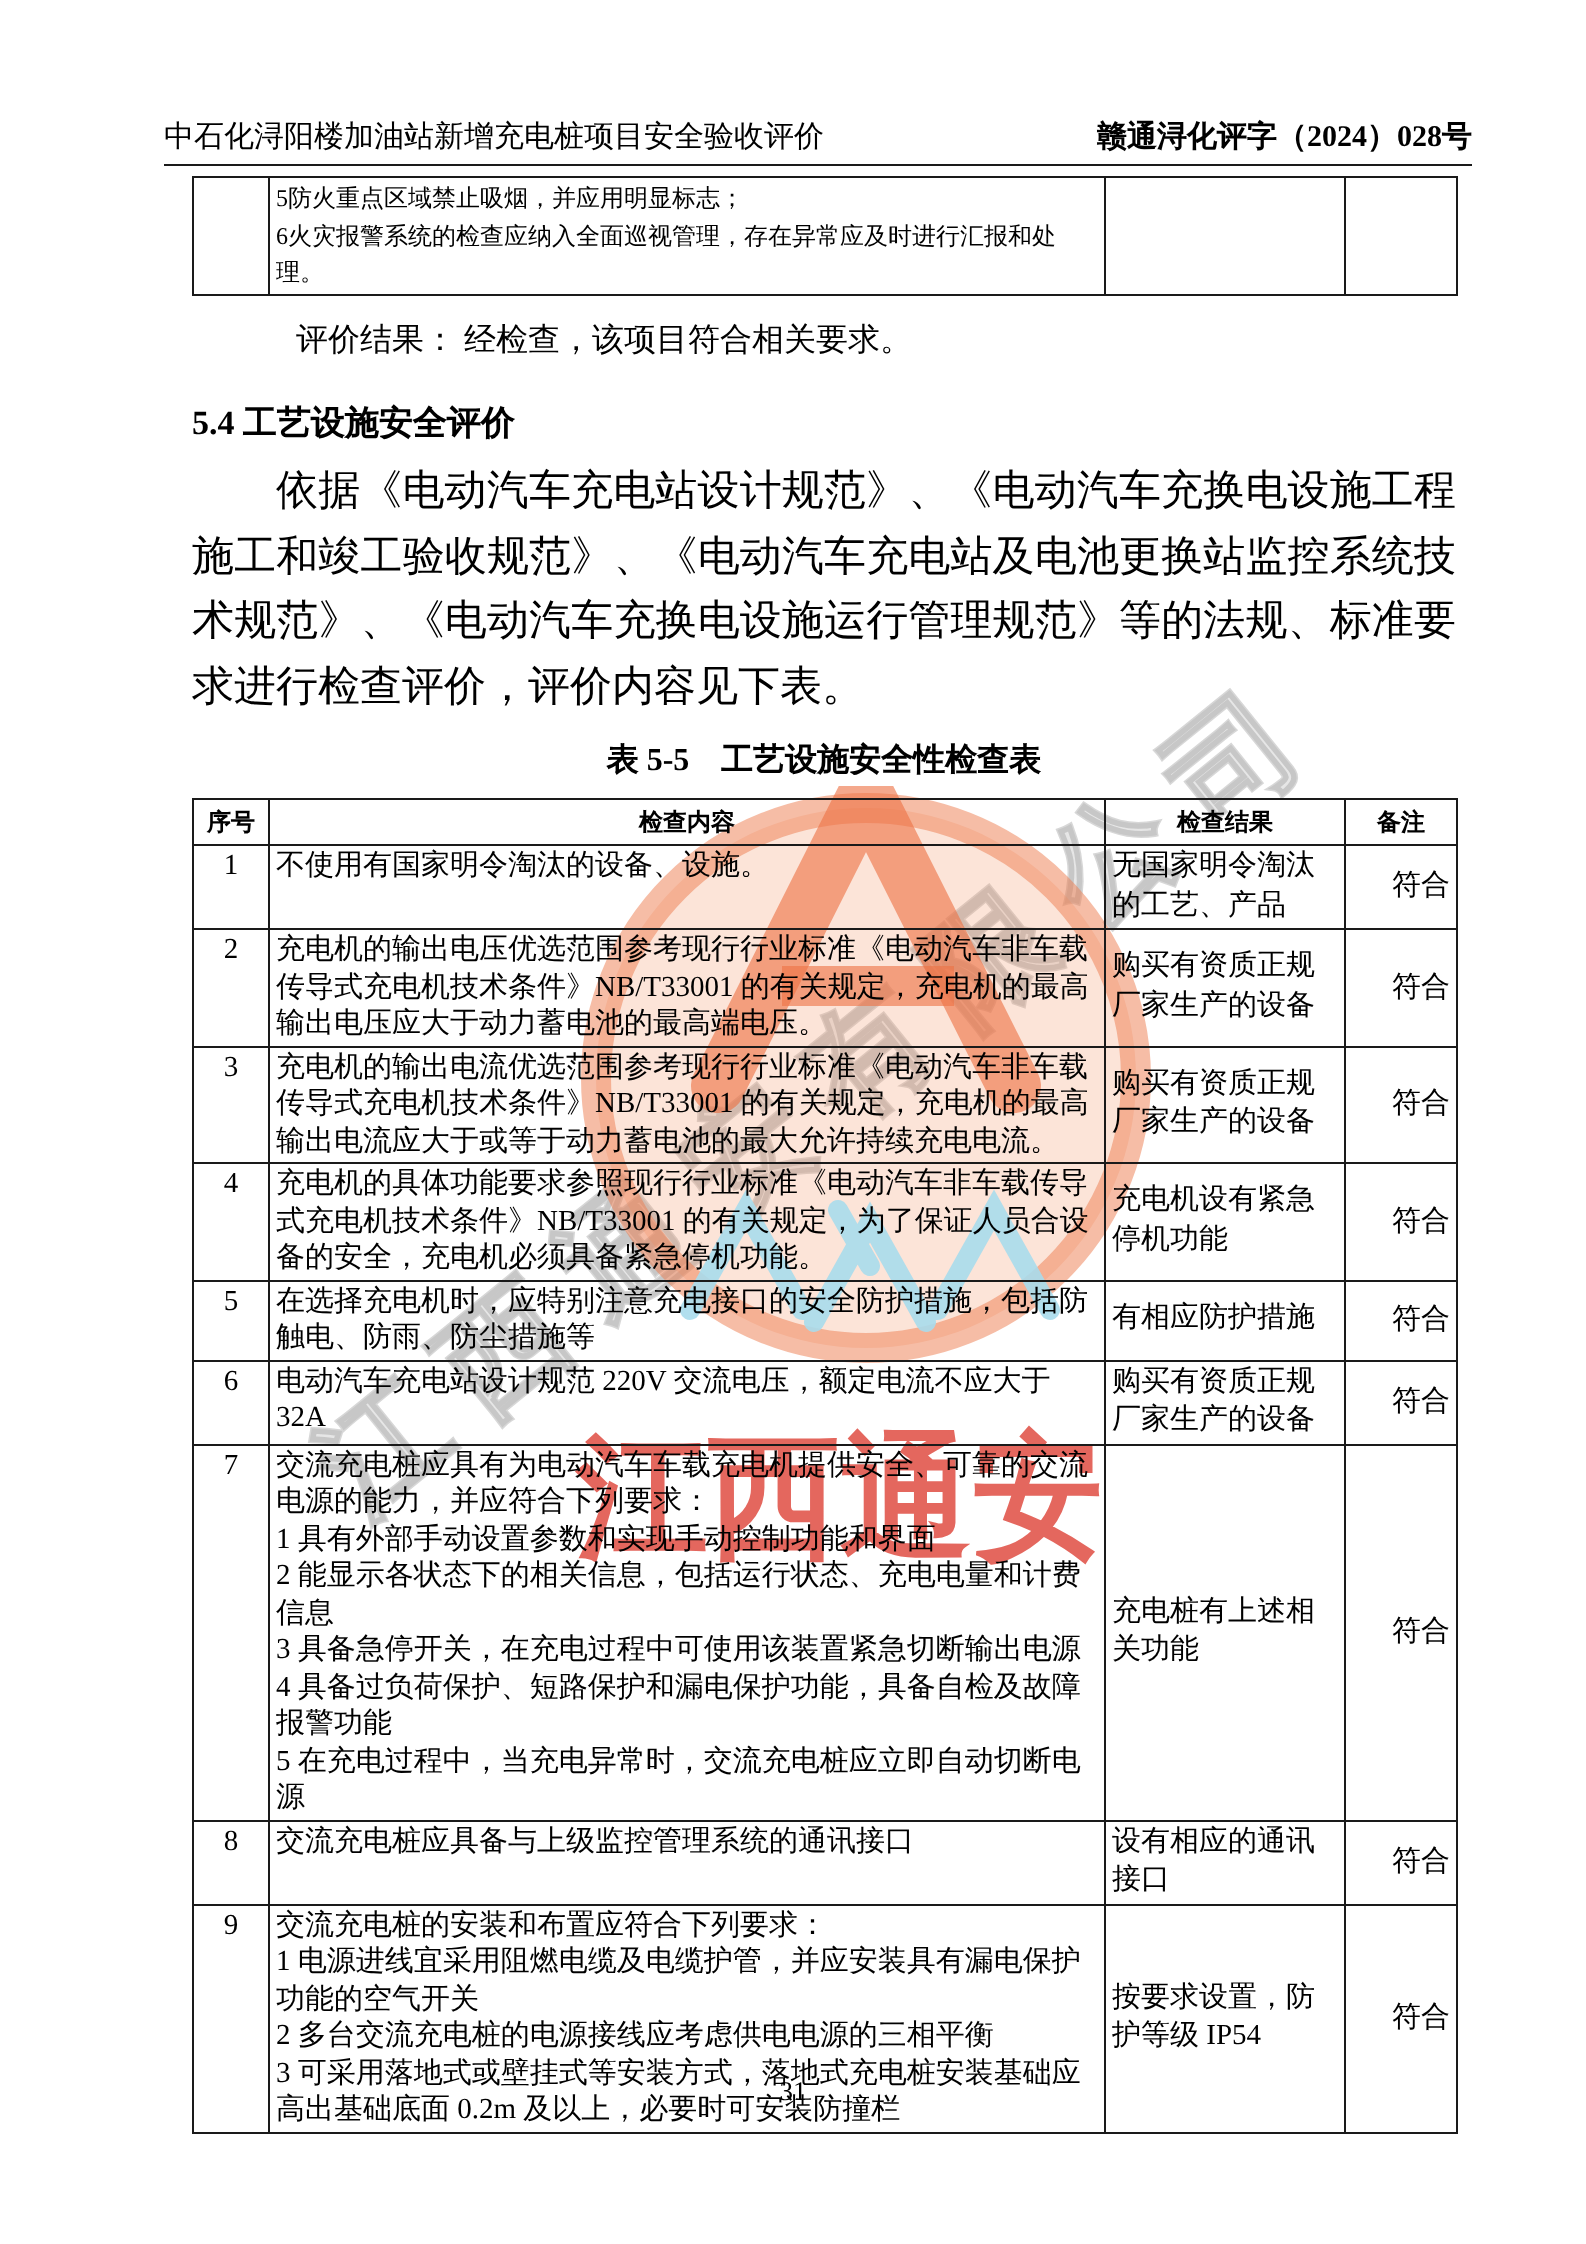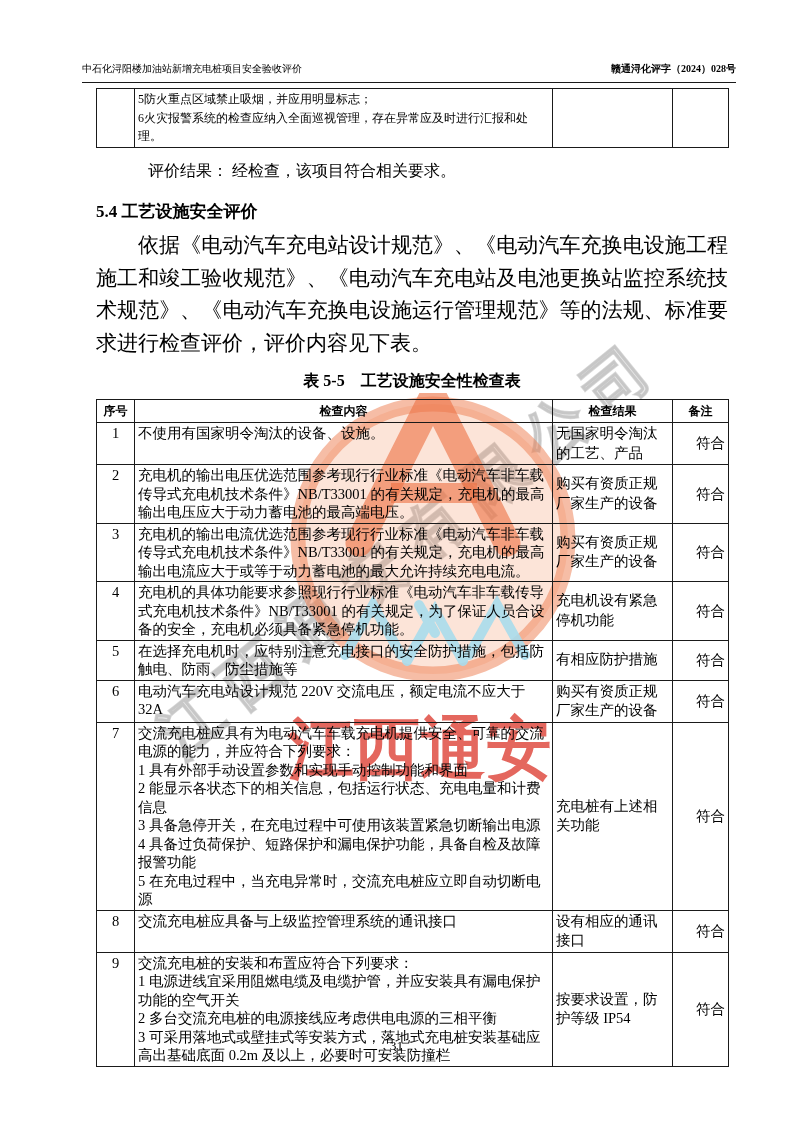--- a/index.html
+++ b/index.html
@@ -28,21 +28,21 @@
     font-size:68px;font-weight:bold;letter-spacing:0px;
     transform:scaleX(0.97);transform-origin:left top;
     color:rgba(217,45,32,0.72);
     white-space:nowrap;
   }
   .wm-logo{position:absolute;left:287px;top:393px;width:292px;height:292px;}
   
   .content{position:absolute;left:96px;top:60px;width:632px;z-index:1;}
   .pg-header{
     display:flex;justify-content:space-between;align-items:flex-end;
-    font-size:10px;line-height:18px;
+    font-size:15px;line-height:18px;
     border-bottom:1.8px solid #1a1a1a;
     padding-bottom:4px;
     margin-left:-14px;margin-right:-8px;
   }
   .pg-header .hdr-right{font-weight:600;}
   table{border-collapse:collapse;width:100%;table-layout:fixed;}
   td,th{border:1.6px solid #1a1a1a;padding:1px 3px;}
   col.w-no{width:38px;}
   col.w-content{width:418px;}
   col.w-result{width:120px;}

